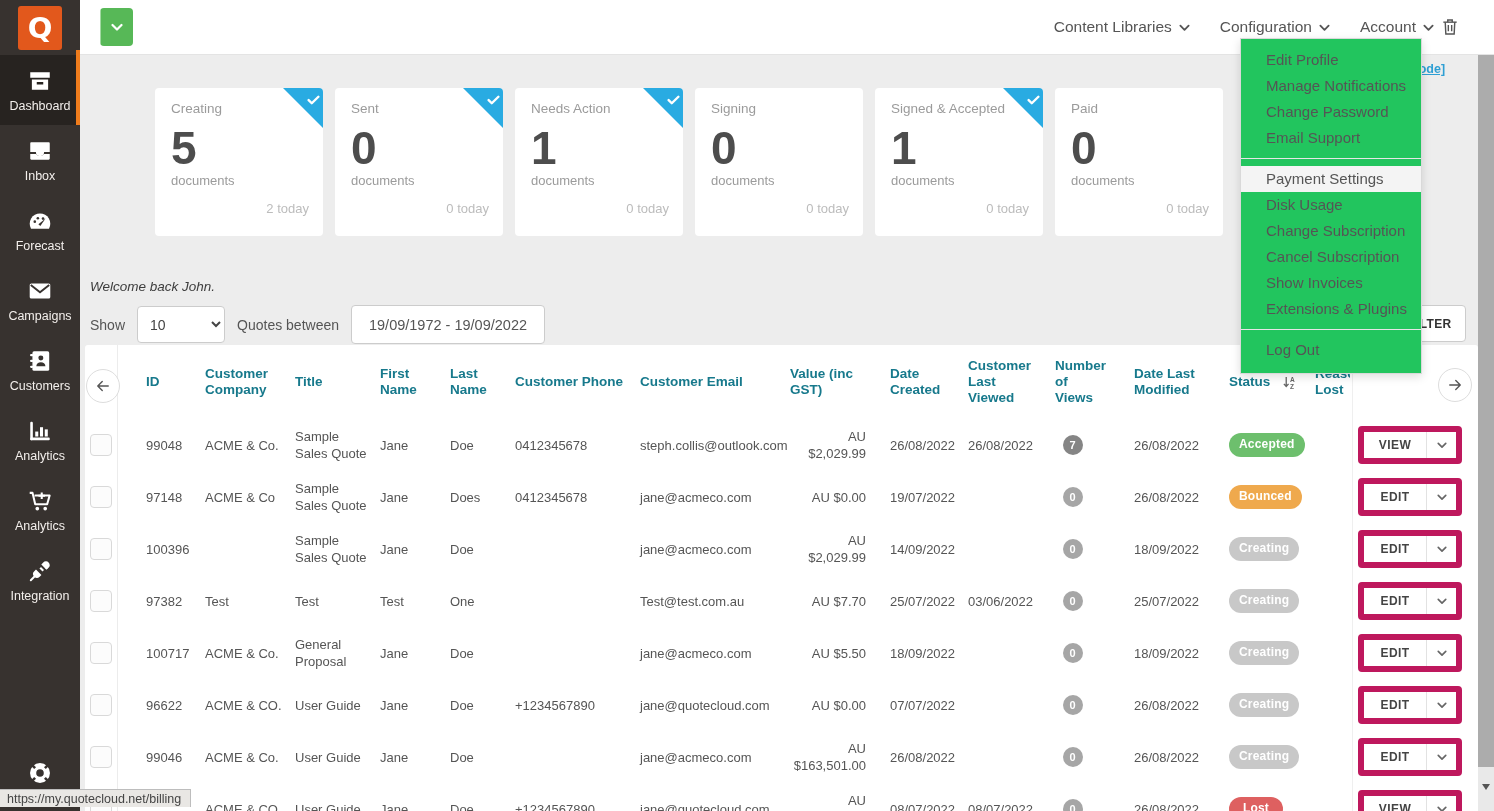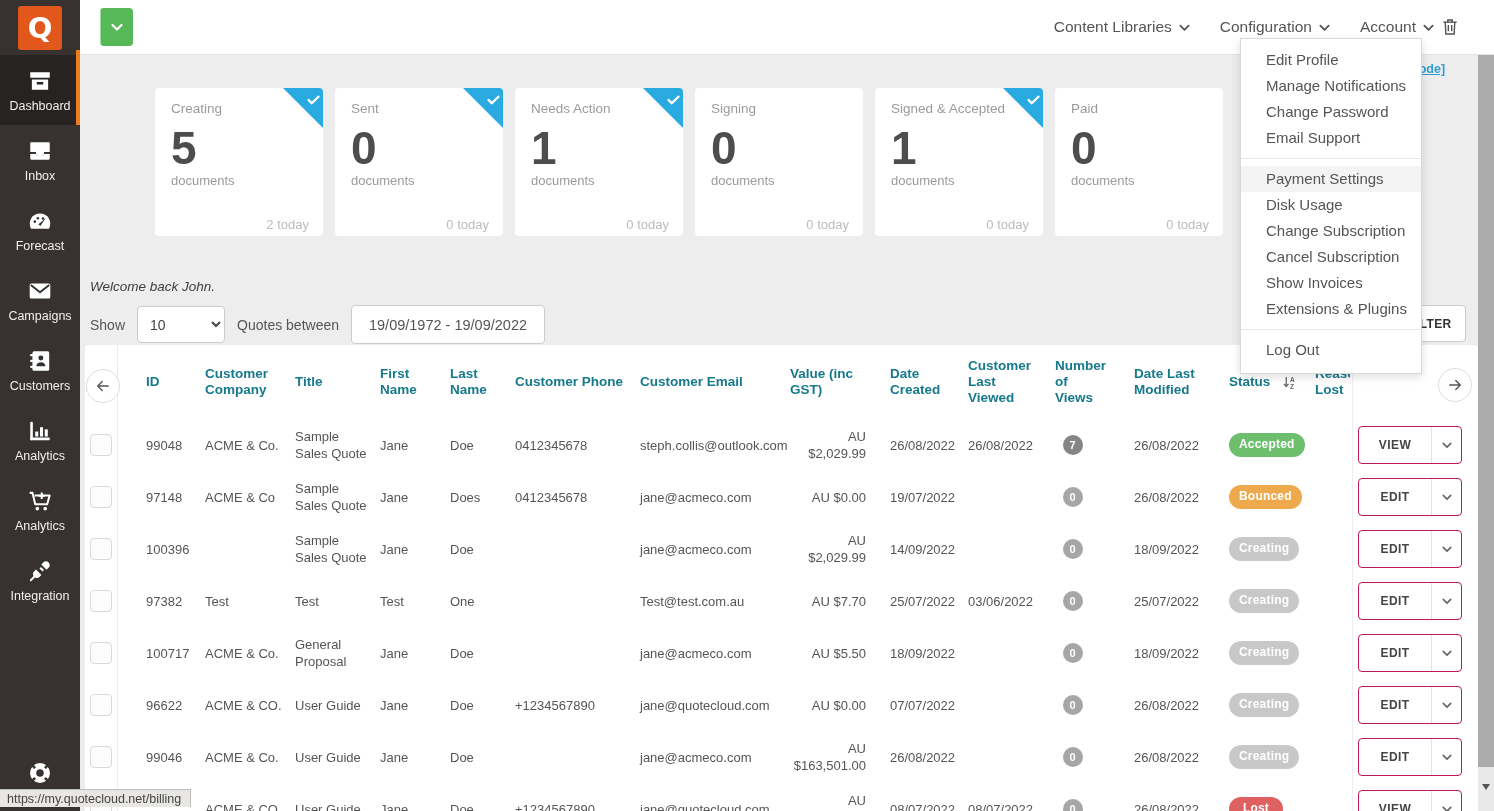--- a/index.html
+++ b/index.html
@@ -23,32 +23,32 @@
   #create-main{background:var(--green,#57b857);color:#fff;font-weight:700;font-size:13px;letter-spacing:.3px;display:flex;align-items:center;padding:0 18px;}
   #create-caret{background:var(--green,#57b857);border-left:1px solid rgba(255,255,255,.45);width:32px;display:flex;align-items:center;justify-content:center;color:#fff;}
   #create-caret svg{width:12px;height:9px;}
   #top-nav{margin-left:auto;display:flex;align-items:center;gap:30px;color:#555;font-size:15.5px;}
   .nav-item{display:flex;align-items:center;gap:7px;cursor:pointer;}
   .nav-item svg{width:11px;height:8px;}
   #trash{margin:0 34px 0 6px;width:20px;height:22px;cursor:pointer;}
   #trash svg{width:20px;height:22px;}
 
   
-  #account-menu{position:absolute;left:1240px;top:38px;width:182px;background:#ffffff;border:1px solid #d9d9d9;box-shadow:0 3px 9px rgba(0,0,0,.13);z-index:20;padding:8px 0 10px;box-sizing:border-box;}
+  #account-menu{position:absolute;left:1240px;top:38px;width:182px;background:#22c55e;border:1px solid #d9d9d9;box-shadow:0 3px 9px rgba(0,0,0,.13);z-index:20;padding:8px 0 10px;box-sizing:border-box;}
   .menu-item{height:26px;line-height:26px;padding-left:25px;font-size:15px;color:#555;cursor:pointer;white-space:nowrap;}
   .menu-item.highlight{background:#f4f4f4;}
   .menu-divider{border-top:1px solid #e6e6e6;margin:7px 0;}
 
   
   #cards{position:absolute;left:155px;top:88px;display:flex;gap:12px;z-index:1;}
   .card{position:relative;width:168px;height:148px;background:#fff;border-radius:4px;box-sizing:border-box;padding:13px 16px;cursor:pointer;}
   .card-label{font-size:13.5px;color:#9b9b9b;}
   .card-value{font-size:46px;font-weight:700;color:#4d4d4d;line-height:1.05;margin-top:8px;}
   .card-unit{font-size:13px;color:#9b9b9b;margin-top:1px;}
-  .card-today{position:absolute;right:14px;bottom:4px;font-size:13px;color:#bcbcbc;}
+  .card-today{position:absolute;right:14px;bottom:20px;font-size:13px;color:#bcbcbc;}
   .ribbon{position:absolute;top:0;right:0;width:0;height:0;border-left:40px solid transparent;border-top:40px solid var(--ribbon_blue,#29abe2);border-top-right-radius:4px;}
   .rb-check{position:absolute;top:-37px;right:3px;}
   .rb-check svg{width:13px;height:10px;}
 
   #new-code{position:absolute;top:62px;left:1384px;font-size:12.5px;font-weight:700;color:var(--link_blue,#2e9fd4);text-decoration:underline;z-index:2;cursor:pointer;}
   #welcome{position:absolute;left:90px;top:279px;font-style:italic;font-size:13.5px;color:#3d3d3d;z-index:1;}
 
   
   #controls{position:absolute;left:90px;top:305px;display:flex;align-items:center;gap:12px;z-index:2;}
   .ctl-label{font-size:14px;color:#555;}
@@ -82,21 +82,21 @@
   .pill{display:inline-block;min-width:54px;text-align:center;padding:3px 10px 4px;border-radius:12px;color:#fff;font-size:12px;font-weight:700;letter-spacing:.2px;box-sizing:border-box;}
   .pill-accepted{background:var(--status_accepted,#6dbf6d);}
   .pill-bounced{background:var(--status_bounced,#efa94d);}
   .pill-creating{background:var(--status_creating,#c8c8c8);}
   .pill-lost{background:var(--status_lost,#de6060);}
   .sort-wrap{display:inline-flex;margin-left:8px;cursor:pointer;}
 
   
   #actions{position:absolute;left:1273px;top:74px;width:110px;}
   .act-row{height:52px;display:flex;align-items:center;}
-  .act-btn{width:104px;height:38px;display:flex;background:#fff;border:1px solid #be185d;border-radius:4px;box-sizing:border-box;overflow:hidden;cursor:pointer;}
+  .act-btn{width:104px;height:38px;display:flex;background:#fff;border:6px solid #be185d;border-radius:4px;box-sizing:border-box;overflow:hidden;cursor:pointer;}
   .act-label{flex:1;display:flex;align-items:center;justify-content:center;font-size:12px;font-weight:700;color:#444;letter-spacing:.4px;}
   .act-caret{width:29px;border-left:1px solid #e2e2e2;display:flex;align-items:center;justify-content:center;color:#666;}
   .act-caret svg{width:10px;height:7px;}
 
   .circle-btn{position:absolute;width:34px;height:34px;border-radius:50%;background:#fff;border:1px solid #ddd;display:flex;align-items:center;justify-content:center;z-index:2;cursor:pointer;box-sizing:border-box;}
   .circle-btn svg{width:18px;height:18px;}
   #arrow-left{left:86px;top:369px;}
   #arrow-right{left:1438px;top:368px;}
 
   

